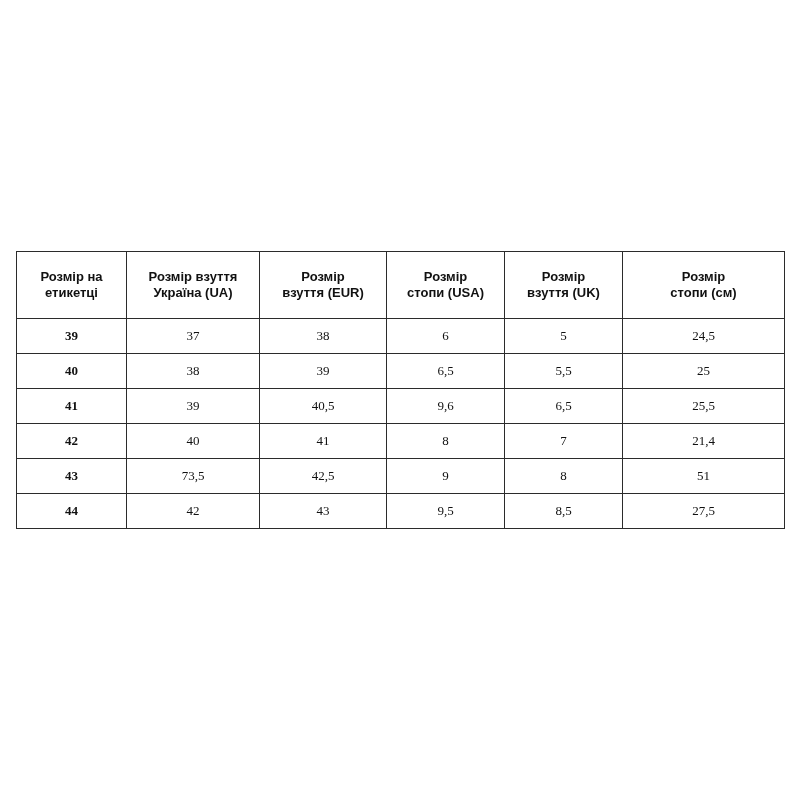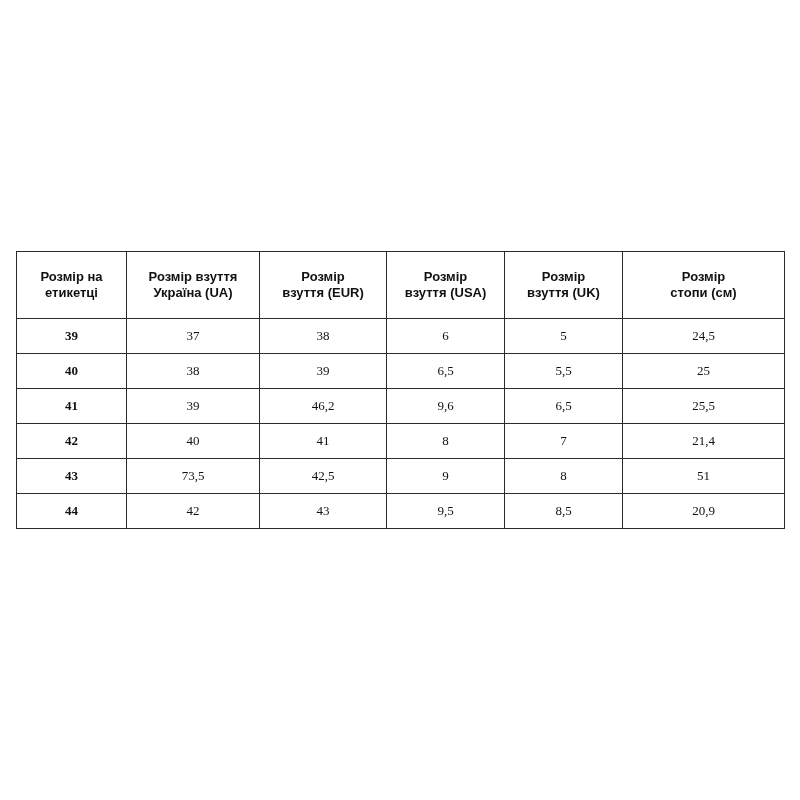--- a/index.html
+++ b/index.html
@@ -87,21 +87,21 @@
           <th>
             <span class="th-line">Розмір взуття</span>
             <span class="th-line">Україна (UA)</span>
           </th>
           <th>
             <span class="th-line">Розмір</span>
             <span class="th-line">взуття (EUR)</span>
           </th>
           <th>
             <span class="th-line">Розмір</span>
-            <span class="th-line">взуття (USA)</span>
+            <span class="th-line">стопи (USA)</span>
           </th>
           <th>
             <span class="th-line">Розмір</span>
             <span class="th-line">взуття (UK)</span>
           </th>
           <th>
             <span class="th-line">Розмір</span>
             <span class="th-line">стопи (см)</span>
           </th>
         </tr>
@@ -119,21 +119,21 @@
           <td class="label-col">40</td>
           <td>38</td>
           <td>39</td>
           <td>6,5</td>
           <td>5,5</td>
           <td>25</td>
         </tr>
         <tr>
           <td class="label-col">41</td>
           <td>39</td>
-          <td>46,2</td>
+          <td>40,5</td>
           <td>9,6</td>
           <td>6,5</td>
           <td>25,5</td>
         </tr>
         <tr>
           <td class="label-col">42</td>
           <td>40</td>
           <td>41</td>
           <td>8</td>
           <td>7</td>
@@ -146,18 +146,18 @@
           <td>9</td>
           <td>8</td>
           <td>51</td>
         </tr>
         <tr>
           <td class="label-col">44</td>
           <td>42</td>
           <td>43</td>
           <td>9,5</td>
           <td>8,5</td>
-          <td>20,9</td>
+          <td>27,5</td>
         </tr>
       </tbody>
     </table>
   </div>
 </div>
 
 </body></html>

